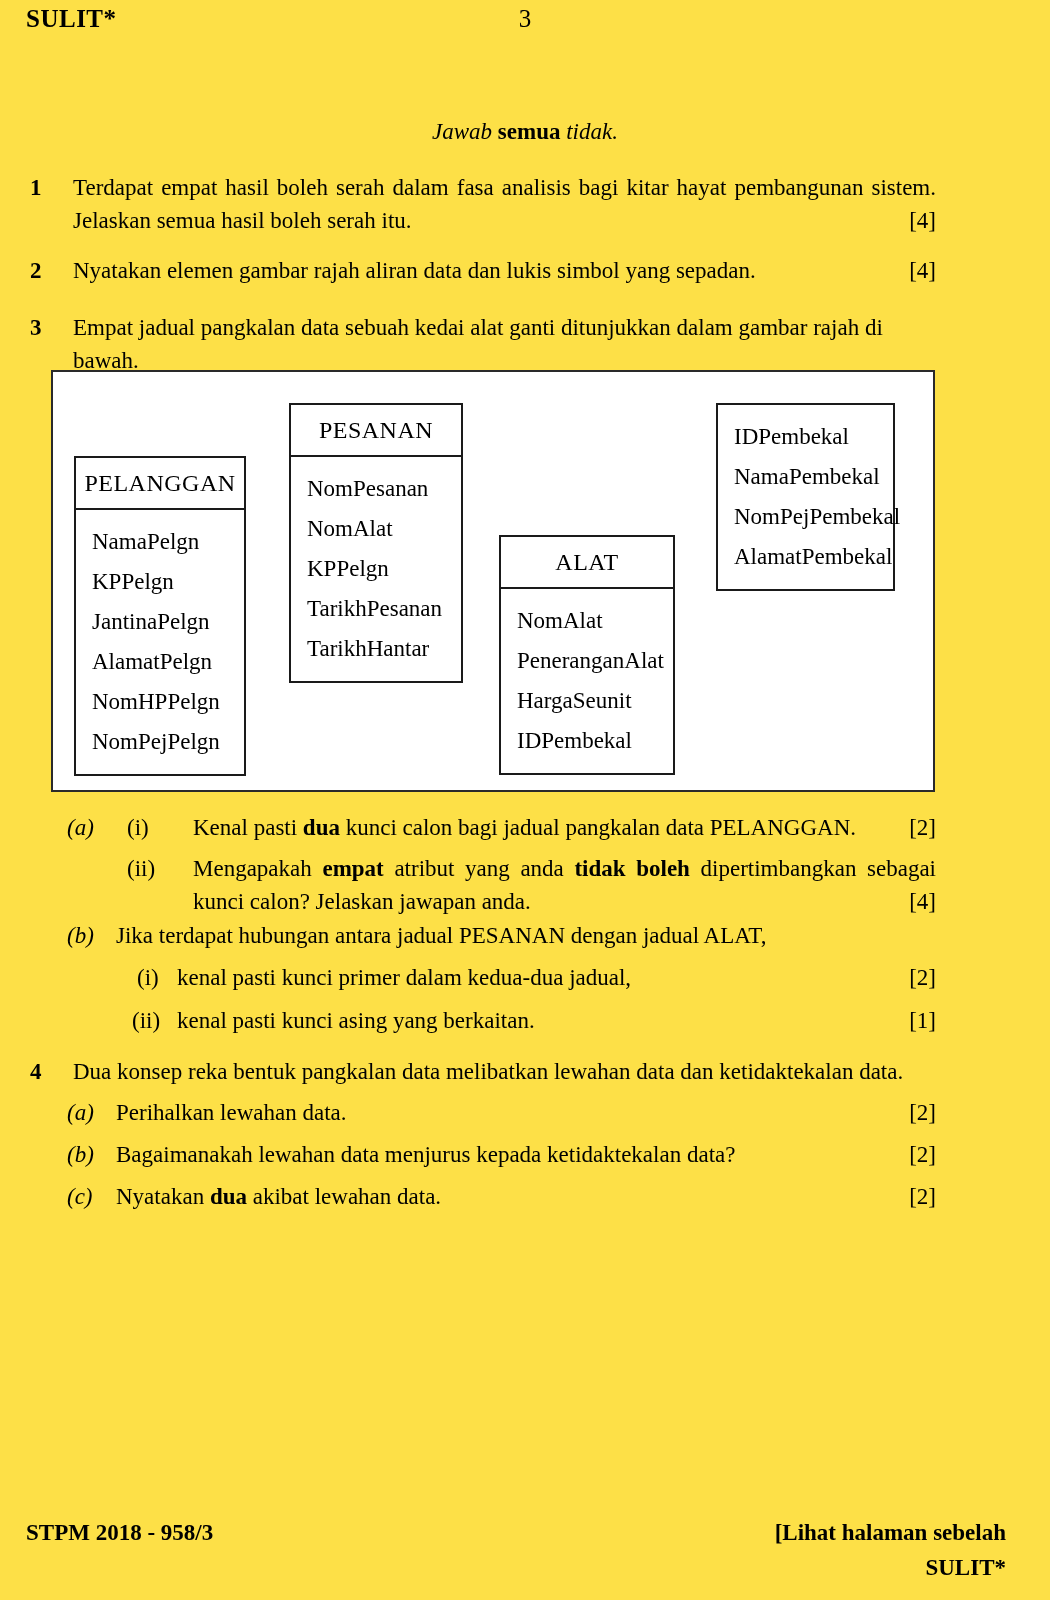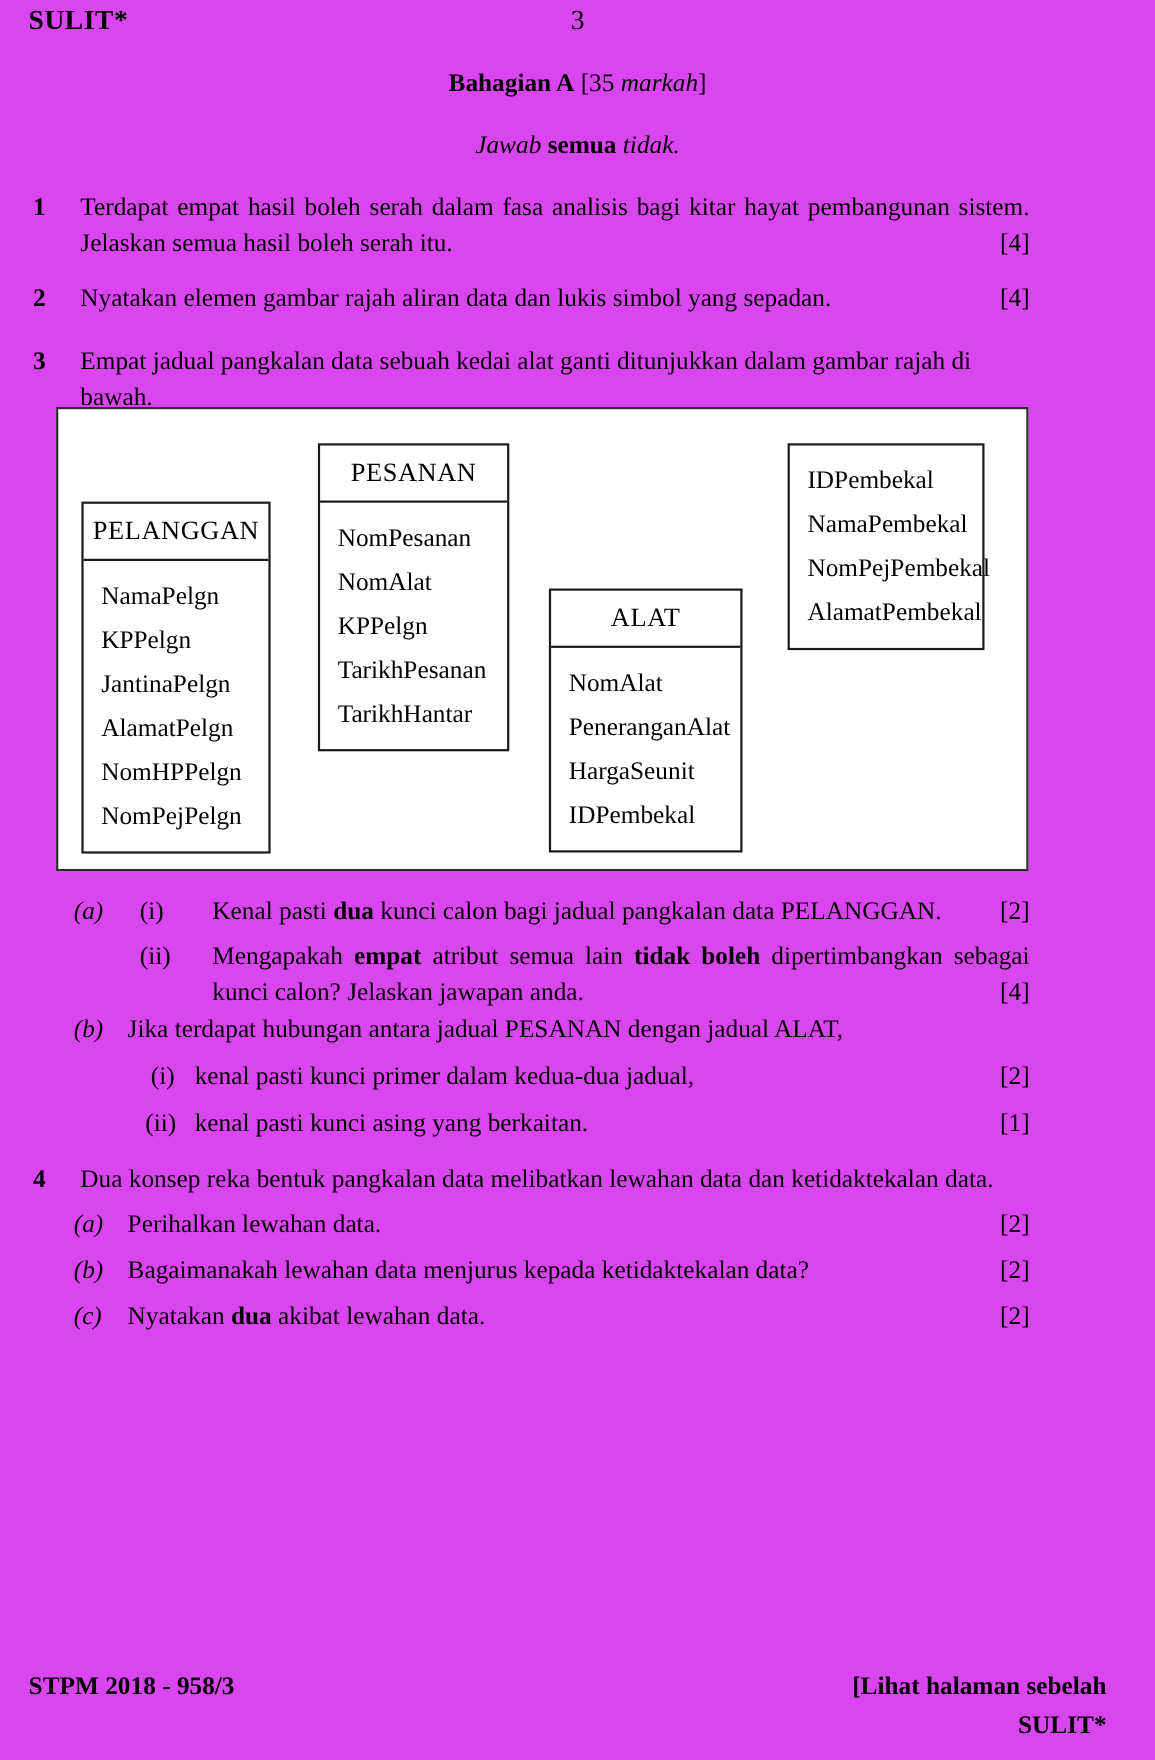--- a/index.html
+++ b/index.html
@@ -4,21 +4,21 @@
 <style>
   html, body {
     margin: 0;
     padding: 0;
     background: #ffffff;
   }
   .page {
     position: relative;
     width: 1050px;
     height: 1600px;
-    background: #d946ef;
+    background: #fde047;
     font-family: "Liberation Serif", "DejaVu Serif", serif;
     color: #000000;
     overflow: hidden;
   }
 
   
   .page-header {
     position: absolute;
     top: 5px;
     left: 26px;
@@ -148,23 +148,20 @@
 </head>
 <body>
 
 <div class="page">
 
   <div class="page-header">
     <span class="hdr-sulit">SULIT*</span>
     <span class="hdr-pageno">3</span>
   </div>
 
-  <div class="section-title">
-    <span class="b">Bahagian A</span><span>&nbsp;</span><span>[35</span><span>&nbsp;</span><span class="i">markah</span><span>]</span>
-  </div>
 
   <div class="instruction">
     <span class="i">Jawab</span><span>&nbsp;</span><span class="b">semua</span><span>&nbsp;</span><span class="i">tidak.</span>
   </div>
 
   <div class="qblock" style="top:172px;">
     <span class="qnum">1</span>
     <span class="qbody" style="padding-left:43px;">Terdapat empat hasil boleh serah dalam fasa analisis bagi kitar hayat pembangunan sistem. Jelaskan semua hasil boleh serah itu.</span>
     <span class="marks" style="top:33px;">[4]</span>
   </div>
@@ -231,21 +228,21 @@
     <span style="position:absolute; left:97px; top:0;">(i)</span>
     <span class="qbody nojust" style="padding-left:163px;">
       <span>Kenal pasti </span><span class="b">dua</span><span> kunci calon bagi jadual pangkalan data PELANGGAN.</span>
     </span>
     <span class="marks" style="top:0;">[2]</span>
   </div>
 
   <div class="qblock" style="top:853px;">
     <span style="position:absolute; left:97px; top:0;">(ii)</span>
     <span class="qbody" style="padding-left:163px; text-indent:0;">
-      <span>Mengapakah </span><span class="b">empat</span><span> atribut semua lain </span><span class="b">tidak boleh</span><span> dipertimbangkan sebagai kunci calon?  Jelaskan jawapan anda.</span>
+      <span>Mengapakah </span><span class="b">empat</span><span> atribut yang anda </span><span class="b">tidak boleh</span><span> dipertimbangkan sebagai kunci calon?  Jelaskan jawapan anda.</span>
     </span>
   </div>
   <div style="position:absolute; left:0; top:885px; width:936px; text-align:left; font-size:23px;">
     
   </div>
   <div class="qblock" style="top:886px; left:30px;">
     <span class="marks" style="top:0;">[4]</span>
   </div>
 
   <div class="qblock" style="top:920px;">

